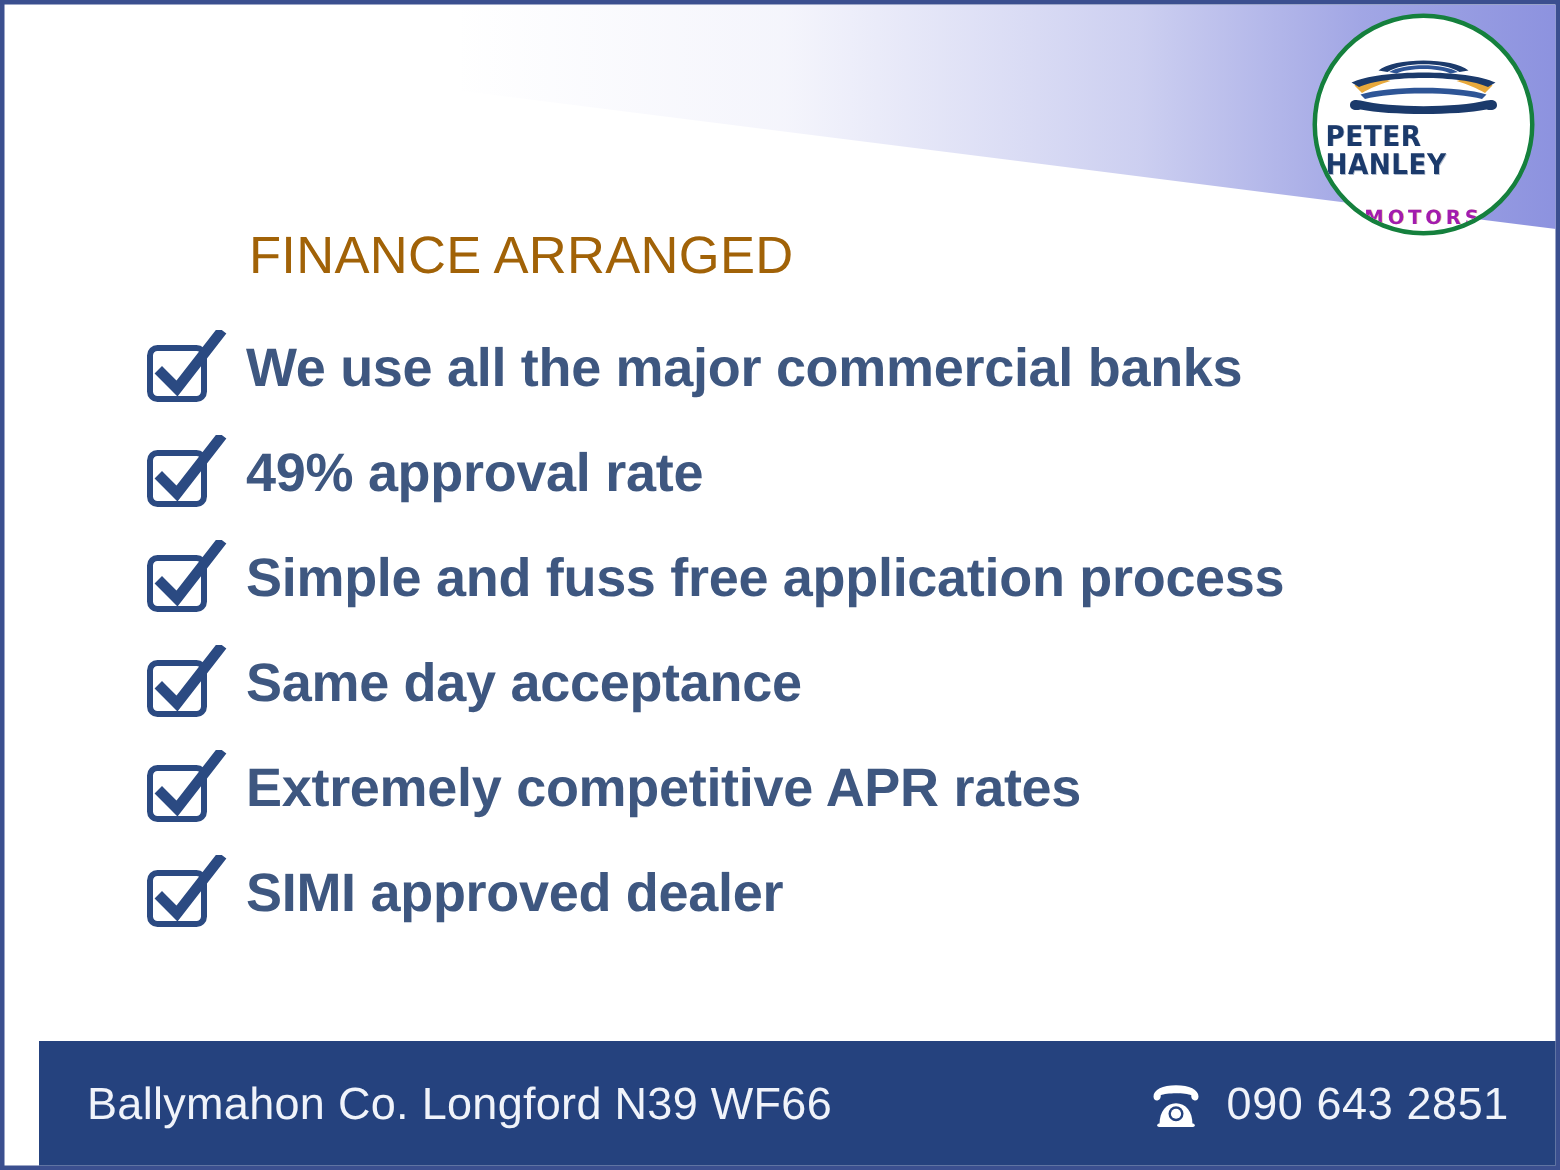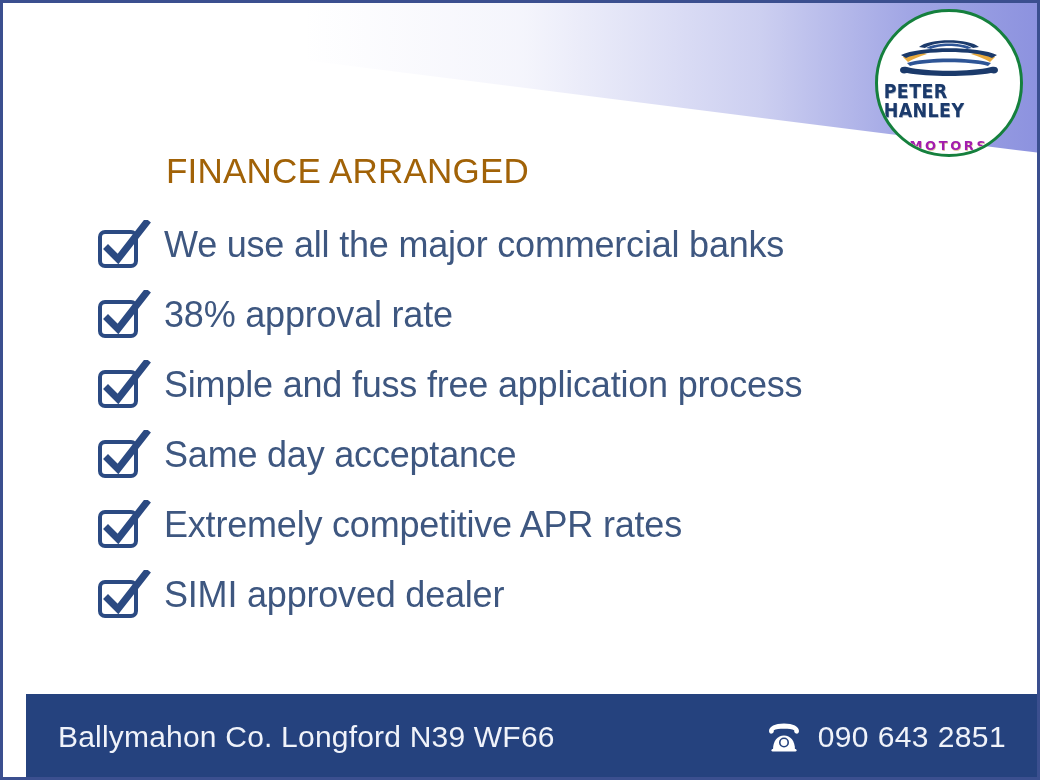--- a/index.html
+++ b/index.html
@@ -123,21 +123,21 @@
     flex: 0 0 auto;
     width: 56px;
     height: 50px;
     margin-right: 12px;
     display: block;
   }
 
   .feature-text {
     font-family: "Liberation Sans", sans-serif;
     font-size: 36px;
-    font-weight: normal;
+    font-weight: bold;
     color: #3e5780;
     line-height: 1;
     white-space: nowrap;
     letter-spacing: -0.2px;
   }
 
   
   .footer {
     position: absolute;
     left: -3px;
@@ -230,21 +230,21 @@
         <span class="feature-text">We use all the major commercial banks</span>
       </li>
 
       <li class="feature-item">
         <span>
           <svg class="check-icon" viewBox="0 0 56 50" xmlns="http://www.w3.org/2000/svg">
             <rect x="4" y="12" width="36" height="34" rx="5" ry="5" fill="none" stroke="#2b4a82" stroke-width="4"></rect>
             <path d="M12 29 L22 39 L50 3" fill="none" stroke="#2b4a82" stroke-width="7" stroke-linecap="square" stroke-linejoin="miter"></path>
           </svg>
         </span>
-        <span class="feature-text">38% approval rate</span>
+        <span class="feature-text">49% approval rate</span>
       </li>
 
       <li class="feature-item">
         <span>
           <svg class="check-icon" viewBox="0 0 56 50" xmlns="http://www.w3.org/2000/svg">
             <rect x="4" y="12" width="36" height="34" rx="5" ry="5" fill="none" stroke="#2b4a82" stroke-width="4"></rect>
             <path d="M12 29 L22 39 L50 3" fill="none" stroke="#2b4a82" stroke-width="7" stroke-linecap="square" stroke-linejoin="miter"></path>
           </svg>
         </span>
         <span class="feature-text">Simple and fuss free application process</span>

